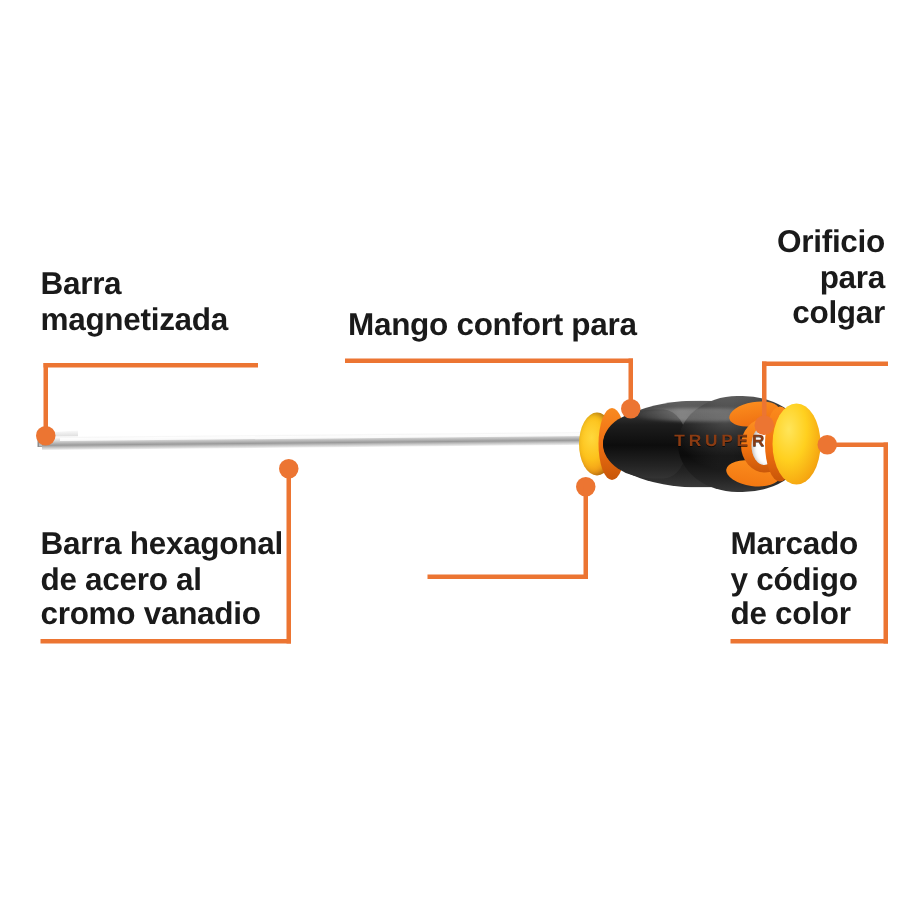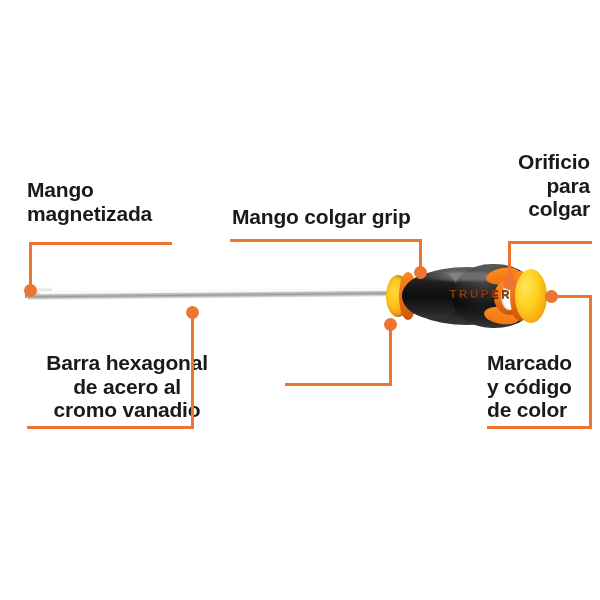--- a/index.html
+++ b/index.html
@@ -282,39 +282,39 @@
 
     <div class="hole-ring"></div>
     <div class="hole"></div>
 
     <div class="endcap-orange"></div>
     <div class="endcap"></div>
 
     <div class="brand">TRUPER</div>
   </div>
 
-  <div class="label left" style="left:27px; top:178px; width:180px;">Mango
+  <div class="label left" style="left:27px; top:178px; width:180px;">Barra
 magnetizada</div>
   <div class="hline" style="left:29px; top:242px; width:143px;"></div>
   <div class="vline" style="left:29px; top:242px; height:48px;"></div>
   <div class="dot" style="left:24px; top:284px;"></div>
 
-  <div class="label left" style="left:232px; top:205px; width:220px;">Mango colgar grip</div>
+  <div class="label left" style="left:232px; top:205px; width:220px;">Mango confort para</div>
   <div class="hline" style="left:230px; top:239px; width:192px;"></div>
   <div class="vline" style="left:419px; top:239px; height:34px;"></div>
   <div class="dot" style="left:414px; top:266px;"></div>
 
   <div class="label right" style="left:430px; top:150px; width:160px;">Orificio
 para
 colgar</div>
   <div class="hline" style="left:508px; top:241px; width:84px;"></div>
   <div class="vline" style="left:508px; top:241px; height:43px;"></div>
   <div class="dot" style="left:503px; top:277px;"></div>
 
-  <div class="label left" style="left:27px; top:351px; width:200px;text-align:center;">Barra hexagonal
+  <div class="label left" style="left:27px; top:351px; width:200px;">Barra hexagonal
 de acero al
 cromo vanadio</div>
   <div class="dot" style="left:186px; top:306px;"></div>
   <div class="vline" style="left:191px; top:312px; height:117px;"></div>
   <div class="hline" style="left:27px; top:426px; width:167px;"></div>
 
   <div class="dot" style="left:384px; top:318px;"></div>
   <div class="vline" style="left:389px; top:324px; height:62px;"></div>
   <div class="hline" style="left:285px; top:383px; width:107px;"></div>
 

